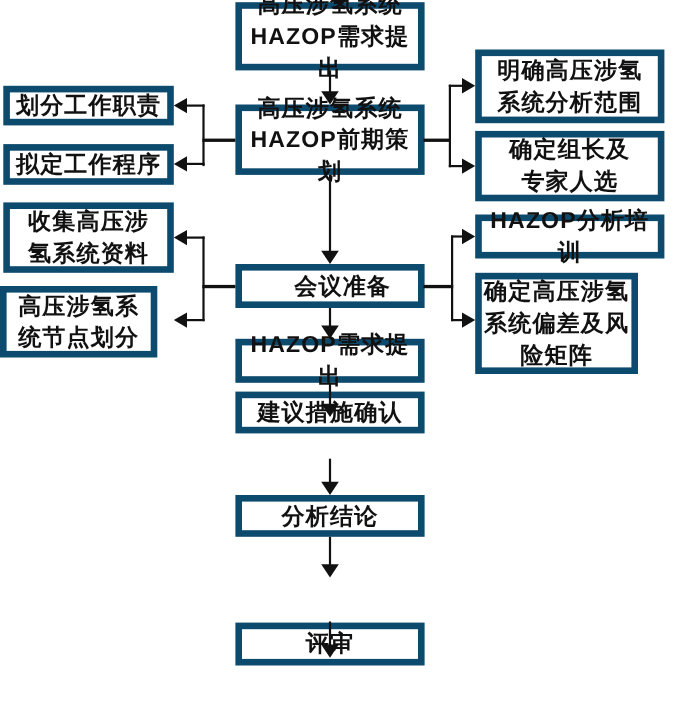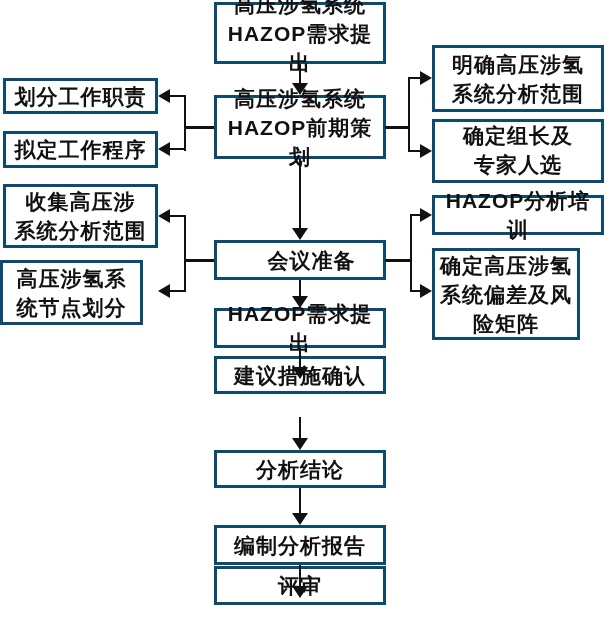--- a/index.html
+++ b/index.html
@@ -12,21 +12,21 @@
     width: 614px;
     height: 644px;
     background: #ffffff;
     font-family: "Liberation Sans", "DejaVu Sans", sans-serif;
     overflow: hidden;
   }
   .box {
     position: absolute;
     box-sizing: border-box;
     background: #ffffff;
-    border: 3px solid #0c4a6e;
+    border: 6px solid #0c4a6e;
     color: #111111;
     font-size: 21px;
     font-weight: bold;
     line-height: 29px;
     letter-spacing: 1px;
     text-align: center;
     white-space: pre-line;
     display: flex;
     align-items: center;
     justify-content: center;
@@ -63,27 +63,26 @@
 <div class="canvas">
 
   <div class="box" style="left:214px;top:2px;width:172px;height:62px;">高压涉氢系统
 HAZOP需求提出</div>
   <div class="box" style="left:214px;top:95px;width:172px;height:64px;">高压涉氢系统
 HAZOP前期策划</div>
   <div class="box" style="left:214px;top:240px;width:172px;height:40px;padding-left:23px;">会议准备</div>
   <div class="box" style="left:214px;top:308px;width:172px;height:40px;">HAZOP需求提出</div>
   <div class="box" style="left:214px;top:356px;width:172px;height:38px;">建议措施确认</div>
   <div class="box" style="left:214px;top:450px;width:172px;height:38px;">分析结论</div>
-  <div class="box" style="left:214px;top:525px;width:172px;height:40px;">编制分析报告</div>
   <div class="box" style="left:214px;top:566px;width:172px;height:39px;">评审</div>
 
   <div class="box" style="left:3px;top:78px;width:155px;height:36px;">划分工作职责</div>
   <div class="box" style="left:3px;top:131px;width:155px;height:37px;">拟定工作程序</div>
   <div class="box" style="left:3px;top:184px;width:155px;height:64px;">收集高压涉
-系统分析范围</div>
+氢系统资料</div>
   <div class="box" style="left:0;top:260px;width:143px;height:65px;">高压涉氢系
 统节点划分</div>
 
   <div class="box" style="left:432px;top:45px;width:172px;height:67px;">明确高压涉氢
 系统分析范围</div>
   <div class="box" style="left:432px;top:119px;width:172px;height:64px;font-family:Liberation Serif, serif;">确定组长及
 专家人选</div>
   <div class="box" style="left:432px;top:195px;width:172px;height:40px;">HAZOP分析培训</div>
   <div class="box" style="left:432px;top:248px;width:148px;height:92px;">确定高压涉氢
 系统偏差及风

